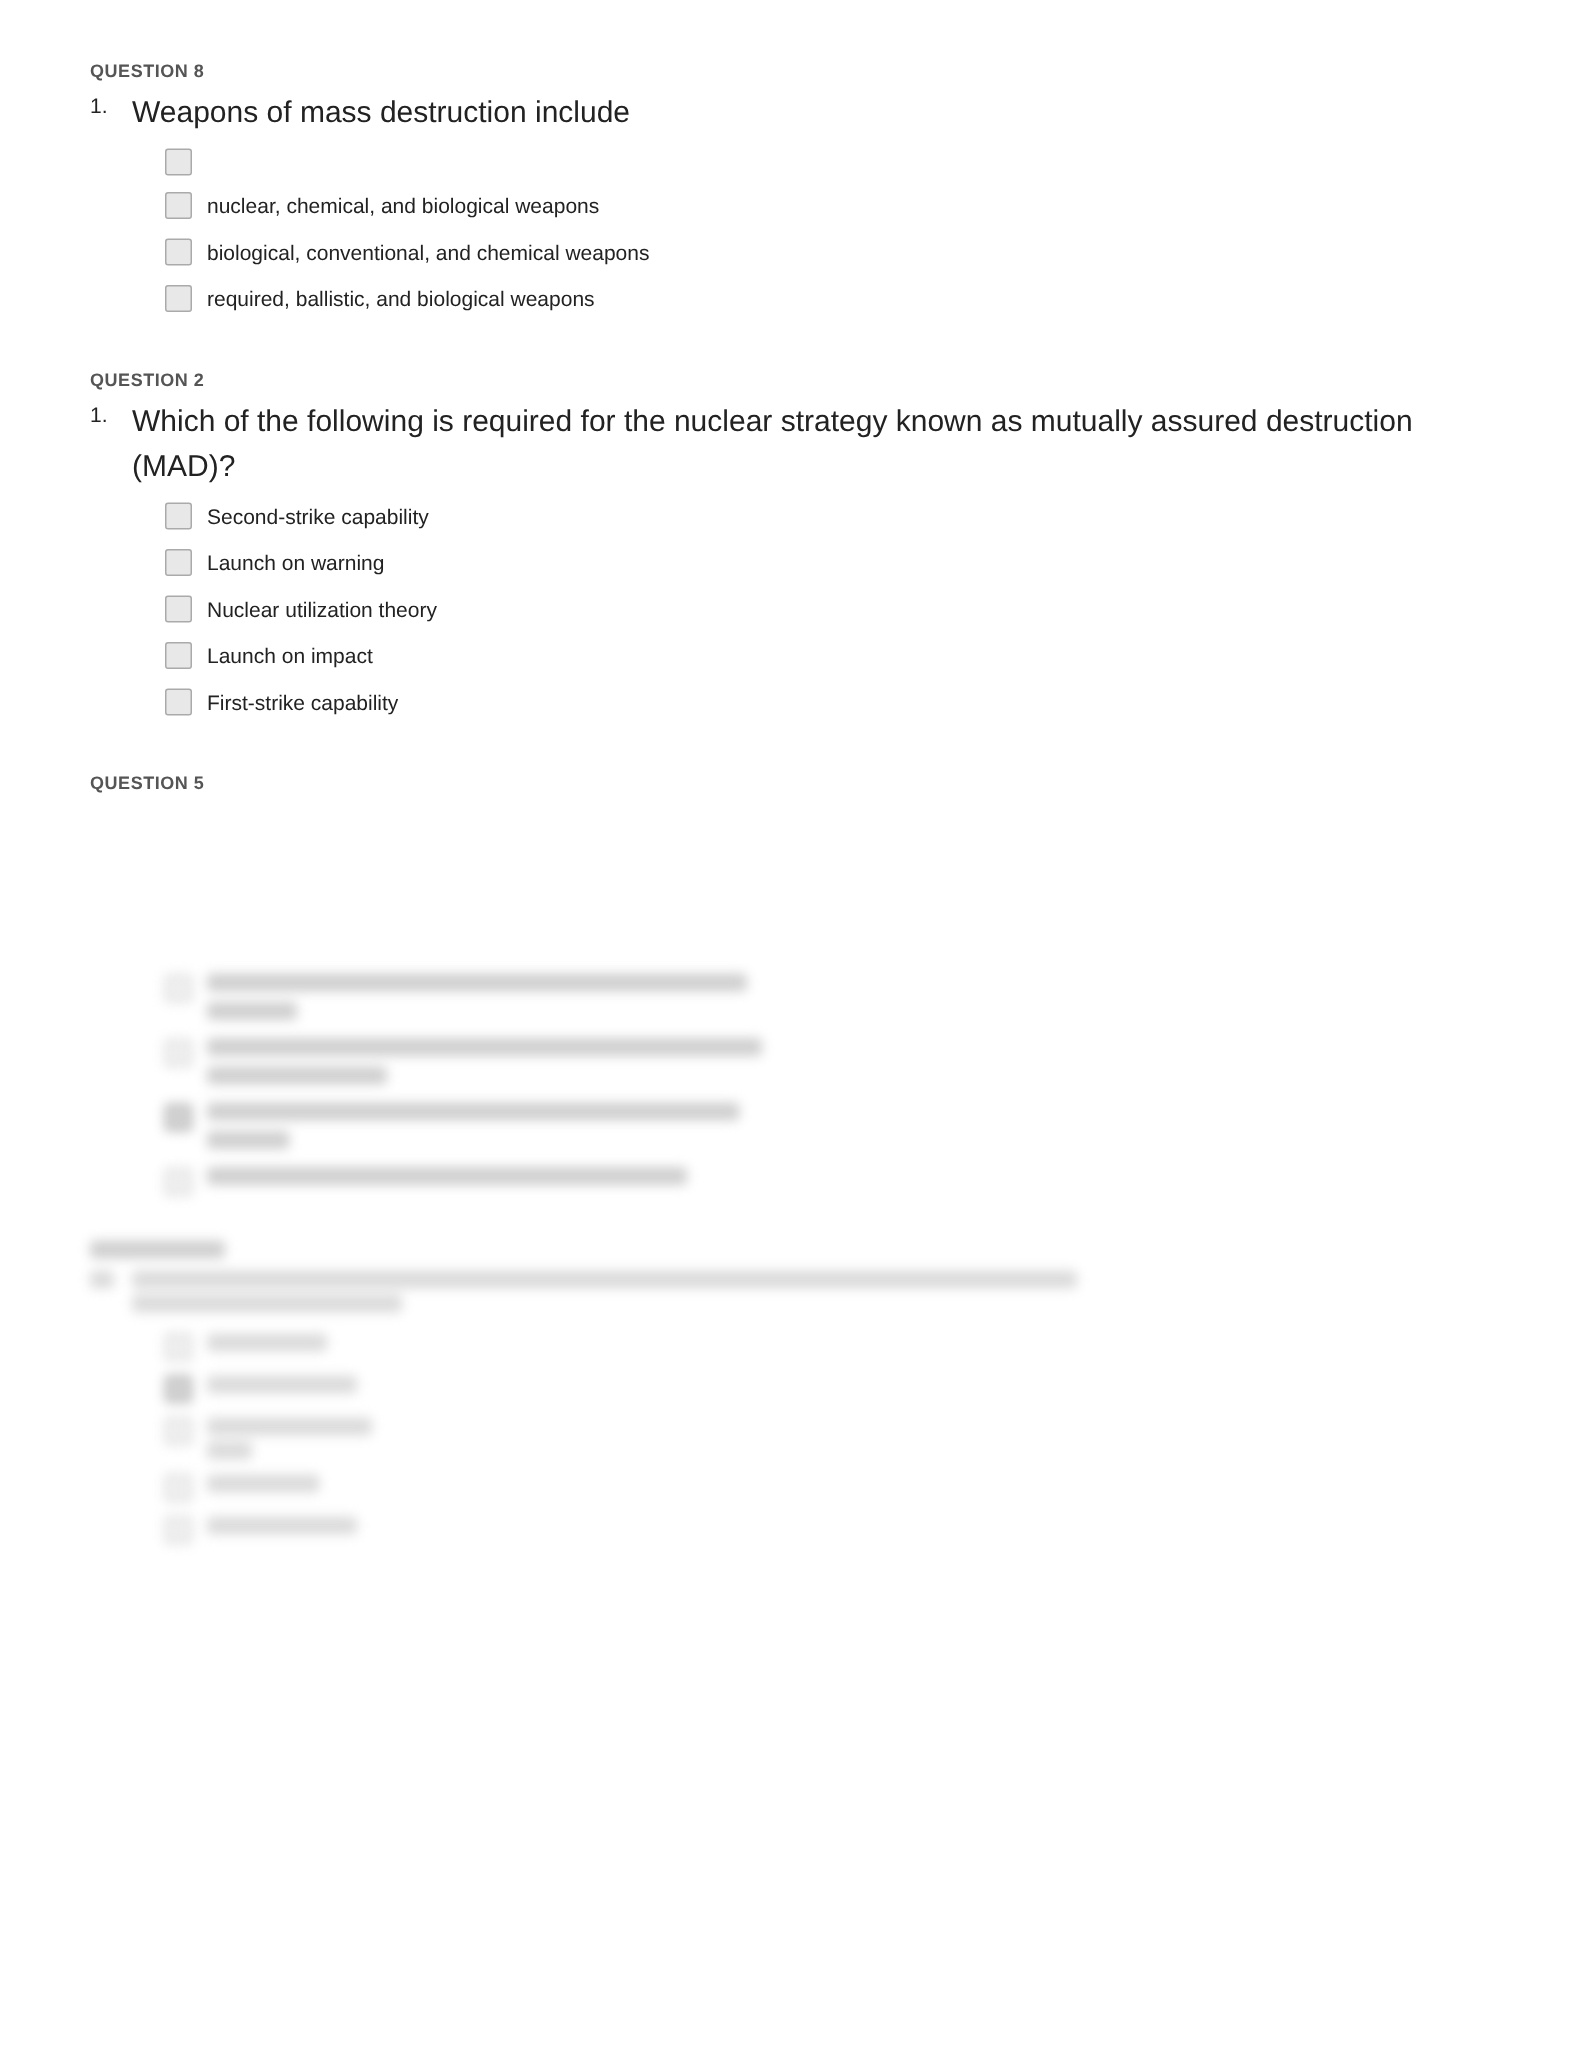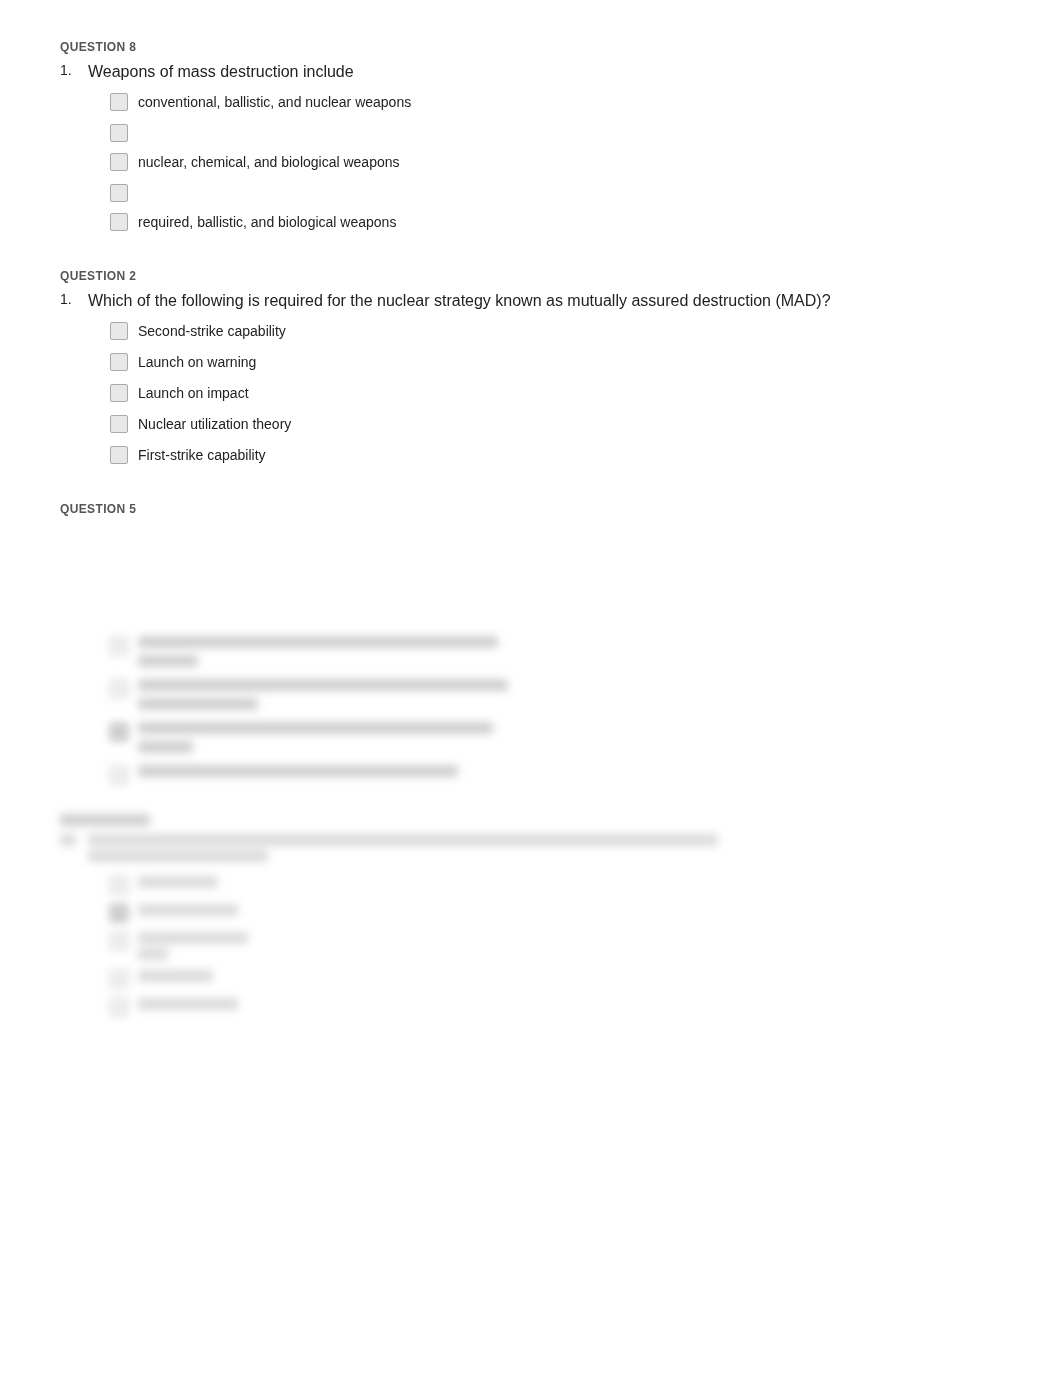--- a/index.html
+++ b/index.html
@@ -36,21 +36,21 @@
       margin-bottom: 4px;
     }
 
     .question-number {
       min-width: 28px;
       font-size: 14px;
       padding-top: 2px;
     }
 
     .question-text {
-      font-size: 16px;
+      font-size: 20px;
       line-height: 1.5;
       flex: 1;
     }
 
     .options-list {
       margin-left: 50px;
       margin-top: 8px;
     }
 
     .option-row {
@@ -188,36 +188,33 @@
 <body>
 
 <div class="question-section">
   <div class="question-label">QUESTION 8</div>
   <div class="question-row">
     <div class="question-number">1.</div>
     <div class="question-text">Weapons of mass destruction include</div>
   </div>
   <div class="options-list">
 
-    <div class="option-row">
-      <div class="option-checkbox"></div>
-      <div class="option-text">conventional, ballistic, and nuclear weapons</div>
-    </div>
 
     <div class="option-row">
       <div class="option-checkbox"></div>
     </div>
 
     <div class="option-row">
       <div class="option-checkbox"></div>
       <div class="option-text">nuclear, chemical, and biological weapons</div>
     </div>
 
     <div class="option-row">
       <div class="option-checkbox"></div>
+      <div class="option-text">biological, conventional, and chemical weapons</div>
     </div>
 
     <div class="option-row">
       <div class="option-checkbox"></div>
       <div class="option-text">required, ballistic, and biological weapons</div>
     </div>
 
   </div>
 </div>
 
@@ -234,26 +231,26 @@
       <div class="option-text">Second-strike capability</div>
     </div>
 
     <div class="option-row">
       <div class="option-checkbox"></div>
       <div class="option-text">Launch on warning</div>
     </div>
 
     <div class="option-row">
       <div class="option-checkbox"></div>
+      <div class="option-text">Nuclear utilization theory</div>
+    </div>
+
+    <div class="option-row">
+      <div class="option-checkbox"></div>
       <div class="option-text">Launch on impact</div>
-    </div>
-
-    <div class="option-row">
-      <div class="option-checkbox"></div>
-      <div class="option-text">Nuclear utilization theory</div>
     </div>
 
     <div class="option-row">
       <div class="option-checkbox"></div>
       <div class="option-text">First-strike capability</div>
     </div>
 
   </div>
 </div>
 

